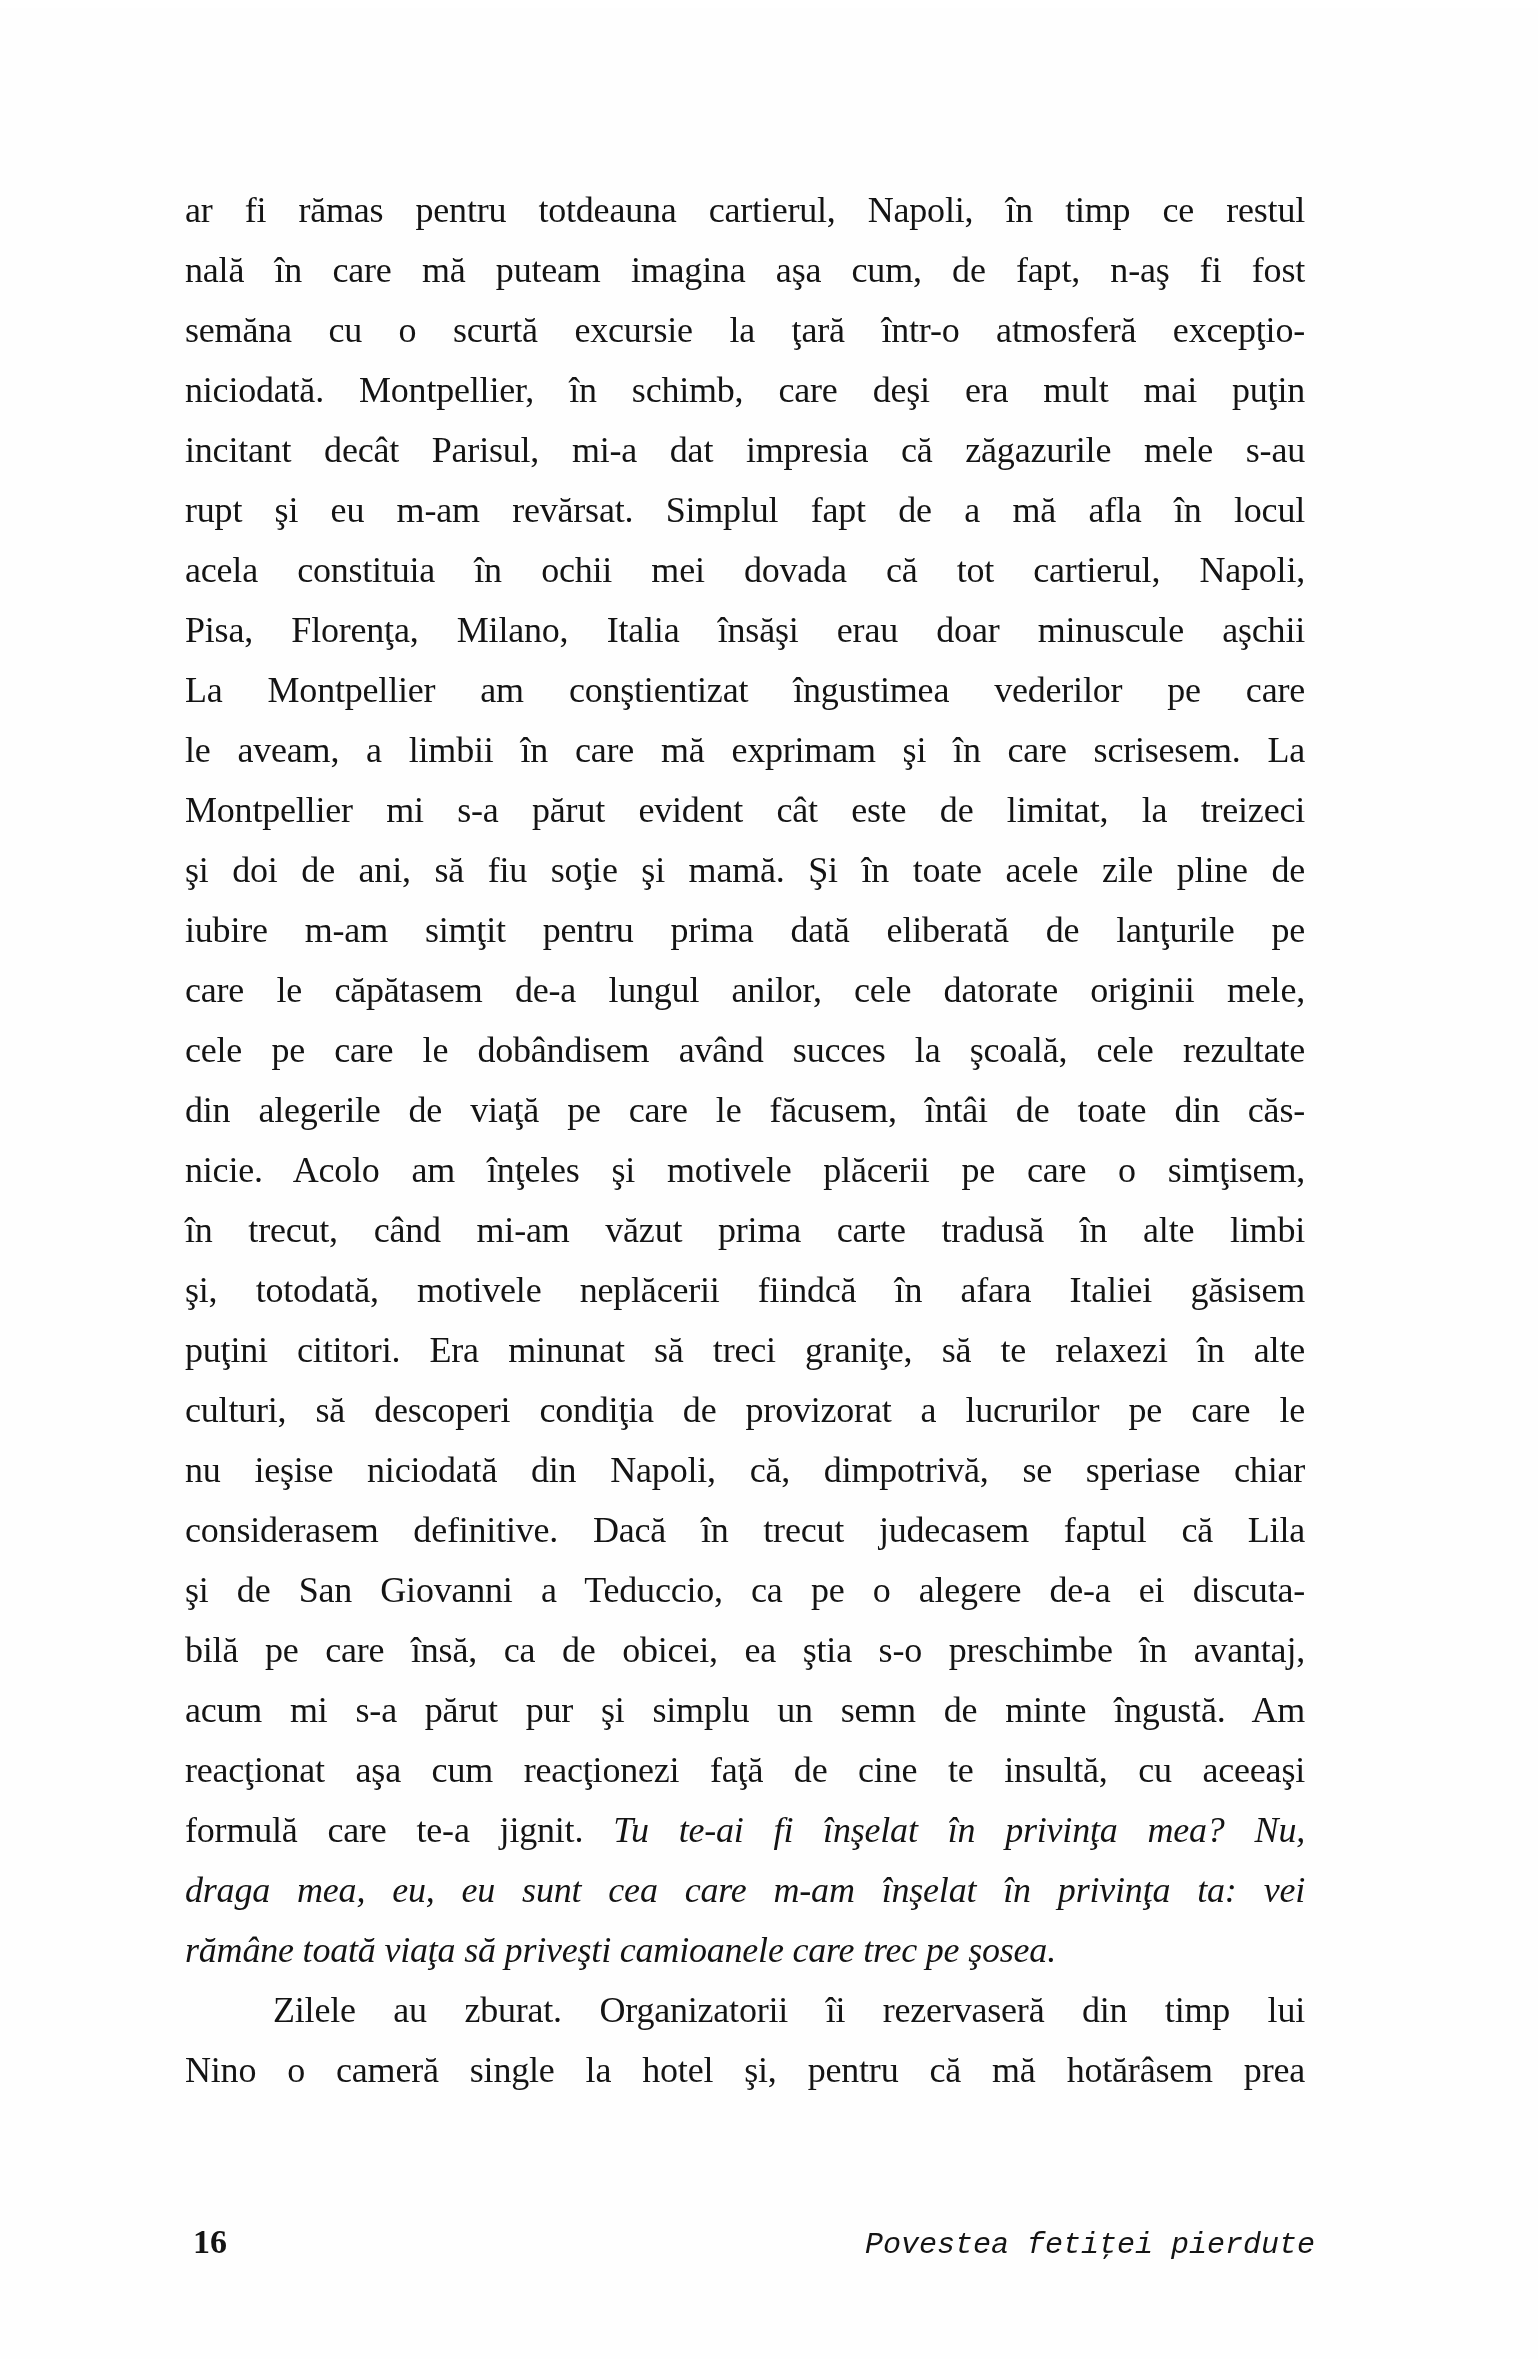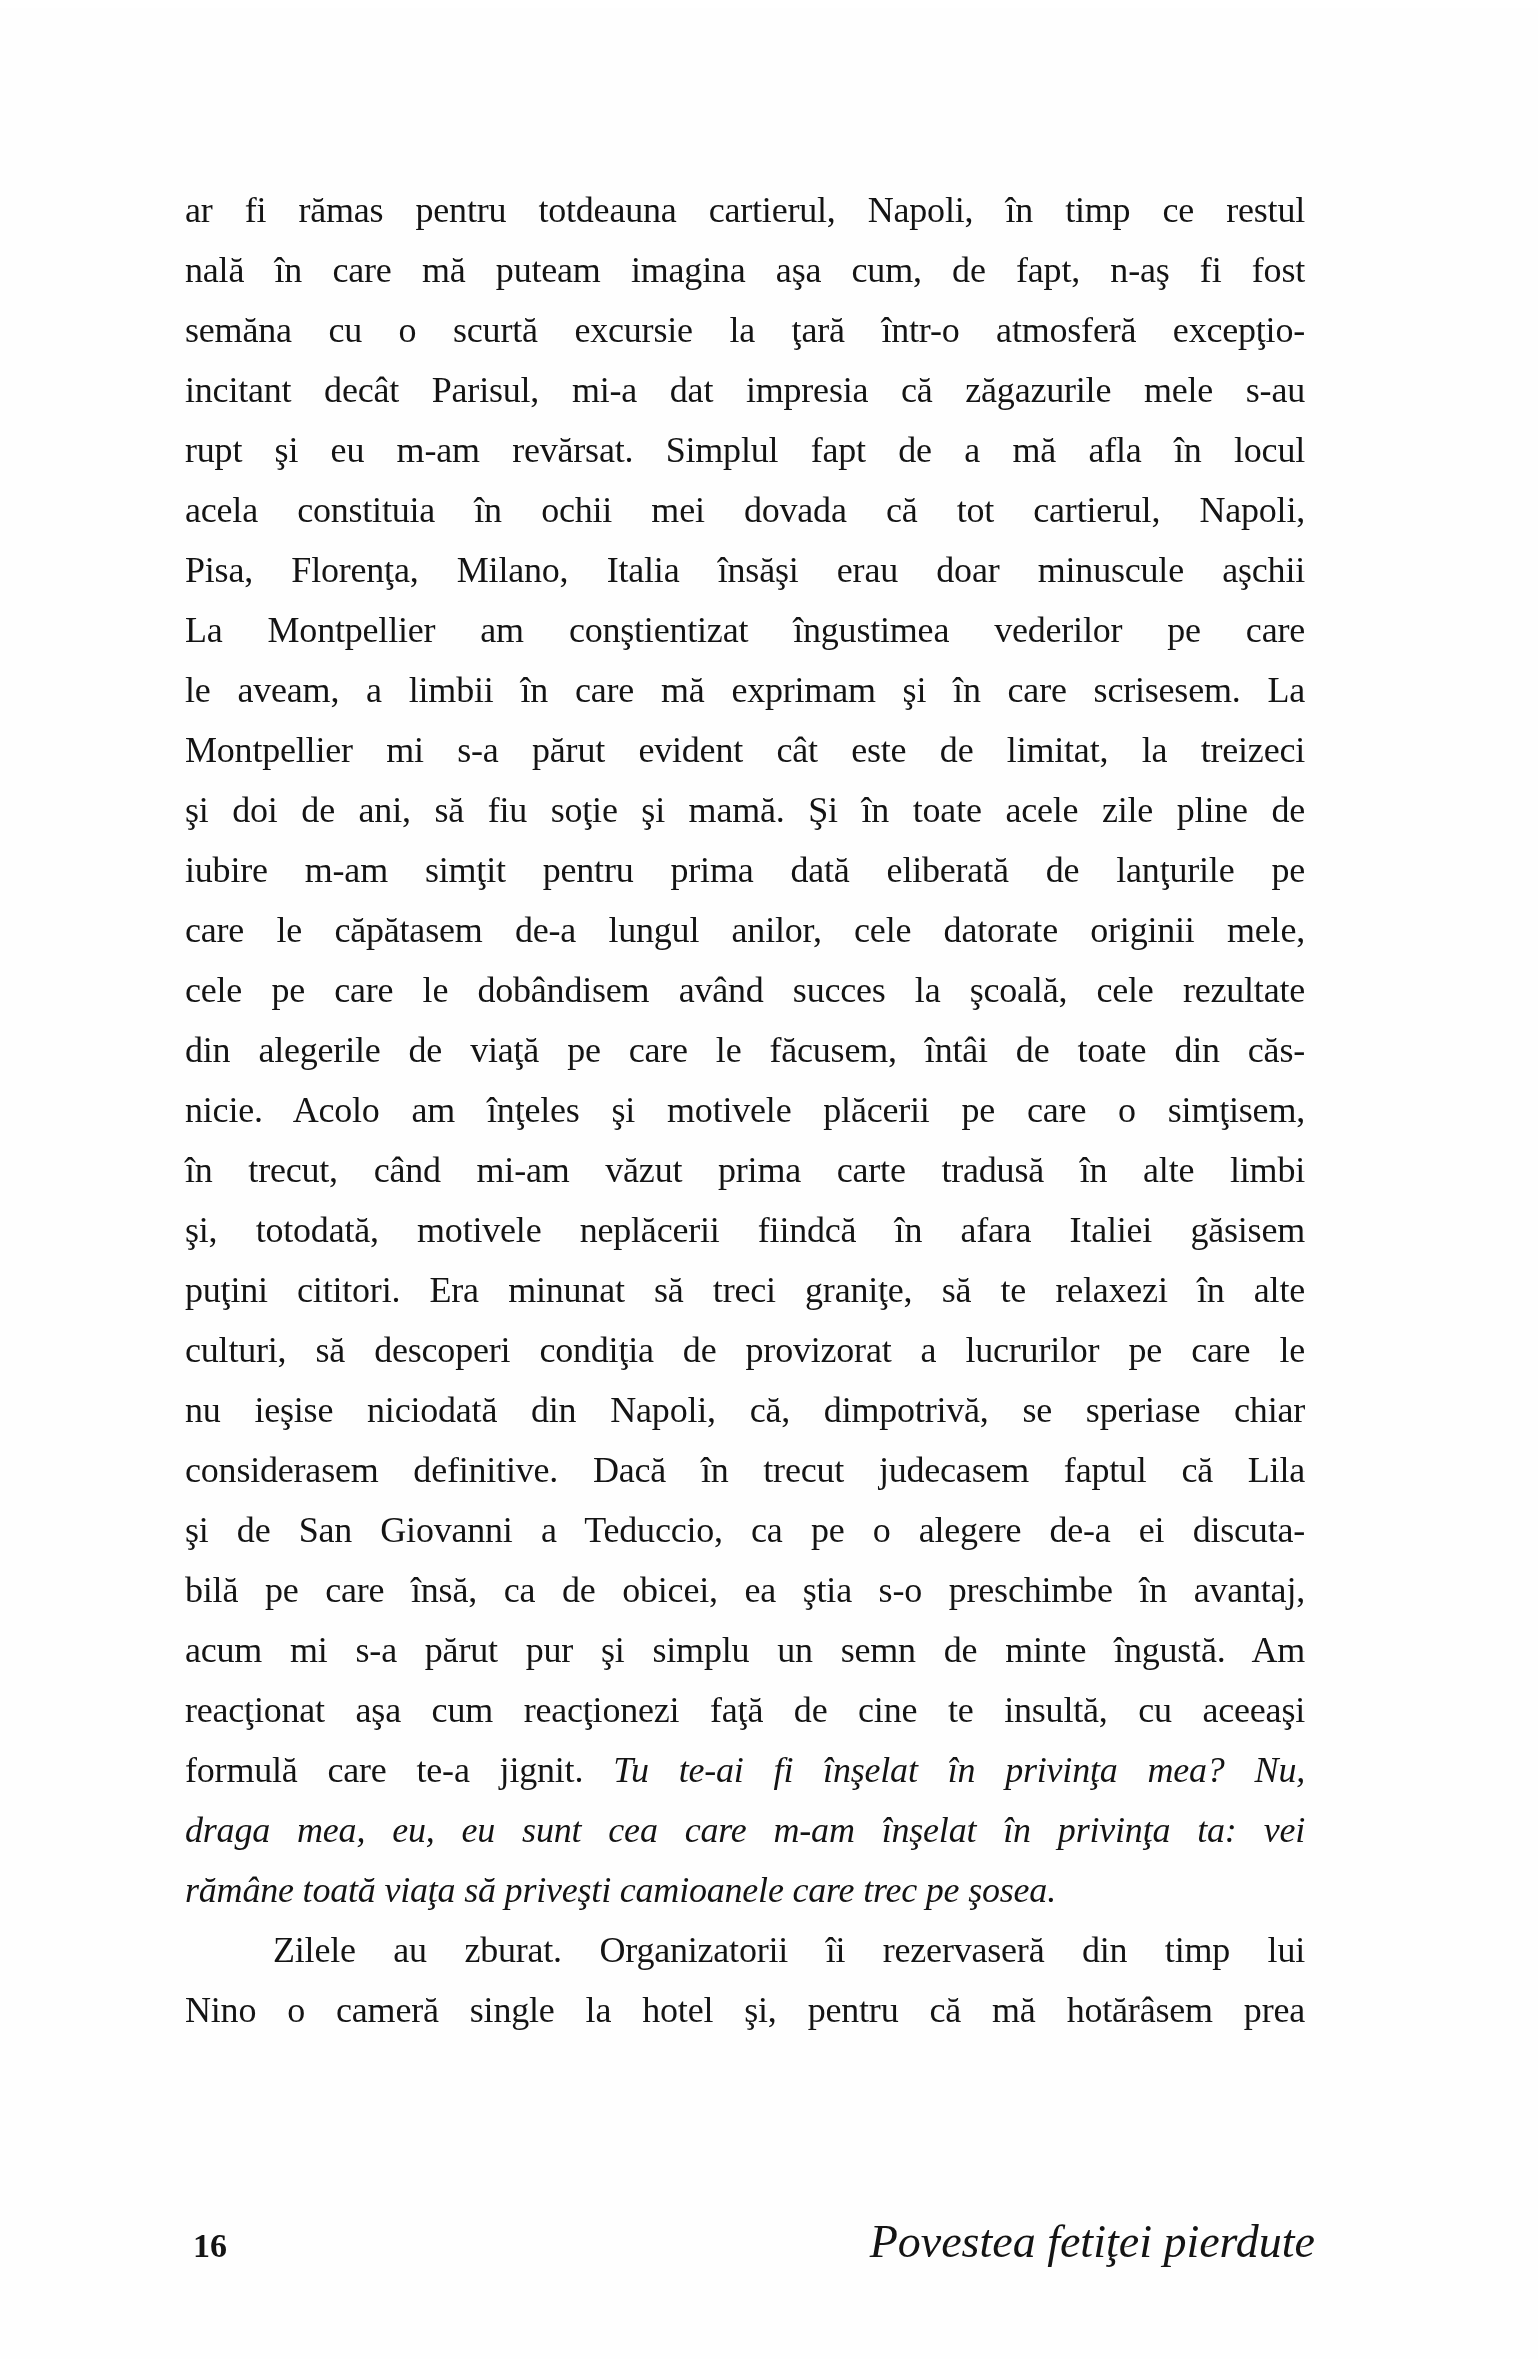--- a/index.html
+++ b/index.html
@@ -51,34 +51,35 @@
     align-items: baseline;
     color: #141414;
   }
   .page-number {
     font-family: "Liberation Serif", serif;
     font-weight: bold;
     font-size: 34px;
     line-height: 44px;
   }
   .running-title {
-    font-family: Liberation Serif, serif;
+    font-family: Liberation Mono, monospace;
     font-style: italic;
-    font-size: 46px;
+    font-size: 30px;
     line-height: 44px;
   }
 </style>
 </head>
 <body>
 
 <div class="page">
   <div class="text-block">
       <div class="line just"><span>ar fi rămas pentru totdeauna cartierul, Napoli, în timp ce restul</span></div>
       <div class="line just"><span>nală în care mă puteam imagina aşa cum, de fapt, n-aş fi fost</span></div>
       <div class="line just"><span>semăna cu o scurtă excursie la ţară într-o atmosferă excepţio-</span></div>
+      <div class="line just"><span>niciodată. Montpellier, în schimb, care deşi era mult mai puţin</span></div>
       <div class="line just"><span>incitant decât Parisul, mi-a dat impresia că zăgazurile mele s-au</span></div>
       <div class="line just"><span>rupt şi eu m-am revărsat. Simplul fapt de a mă afla în locul</span></div>
       <div class="line just"><span>acela constituia în ochii mei dovada că tot cartierul, Napoli,</span></div>
       <div class="line just"><span>Pisa, Florenţa, Milano, Italia însăşi erau doar minuscule aşchii</span></div>
       <div class="line just"><span>La Montpellier am conştientizat îngustimea vederilor pe care</span></div>
       <div class="line just"><span>le aveam, a limbii în care mă exprimam şi în care scrisesem. La</span></div>
       <div class="line just"><span>Montpellier mi s-a părut evident cât este de limitat, la treizeci</span></div>
       <div class="line just"><span>şi doi de ani, să fiu soţie şi mamă. Şi în toate acele zile pline de</span></div>
       <div class="line just"><span>iubire m-am simţit pentru prima dată eliberată de lanţurile pe</span></div>
       <div class="line just"><span>care le căpătasem de-a lungul anilor, cele datorate originii mele,</span></div>

